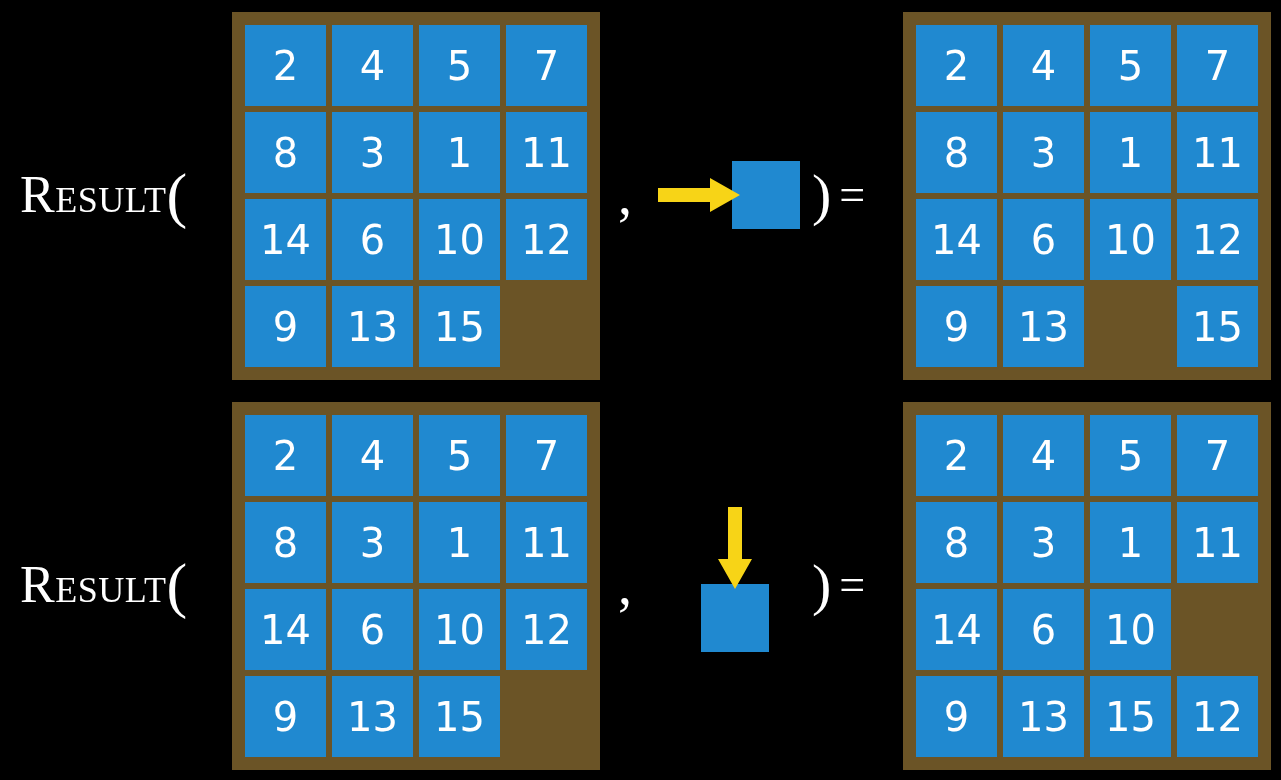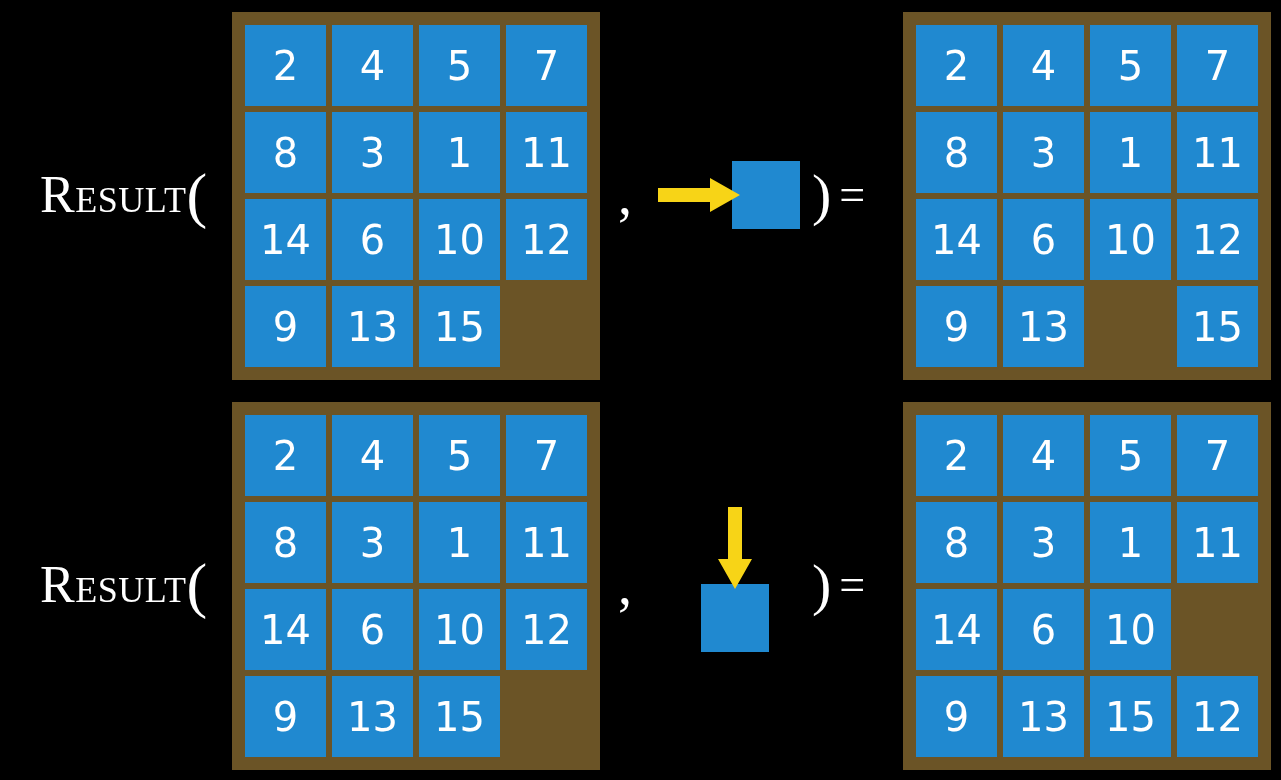--- a/index.html
+++ b/index.html
@@ -29,21 +29,21 @@
     left: 0;
     width: 1281px;
     height: 390px;
   }
   .eq-row.row-1 { top: 0px; }
   .eq-row.row-2 { top: 390px; }
 
   
   .result-label {
     position: absolute;
-    left: 40px;
+    left: 20px;
     top: 50%;
     transform: translateY(-50%);
     color: #ffffff;
     font-family: "Liberation Serif", "DejaVu Serif", serif;
     font-size: 52px;
     font-variant: small-caps;
     letter-spacing: 0.5px;
     white-space: nowrap;
     line-height: 1;
   }

